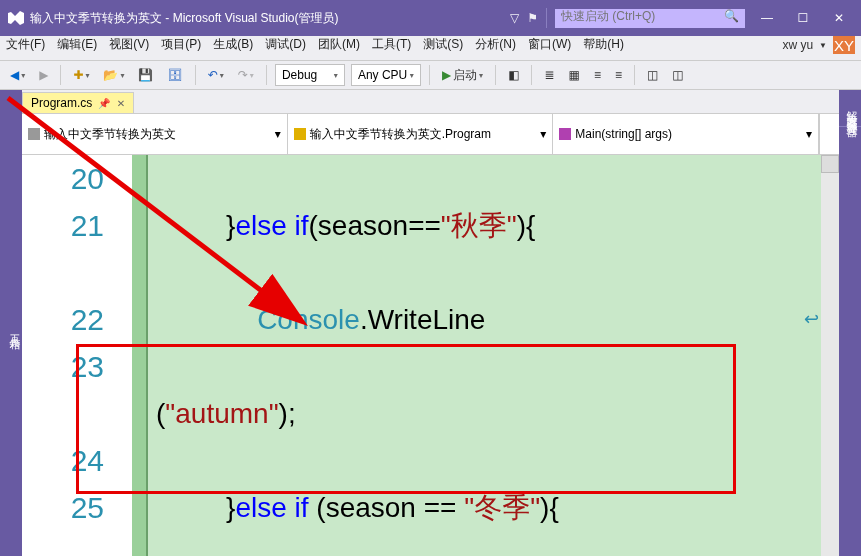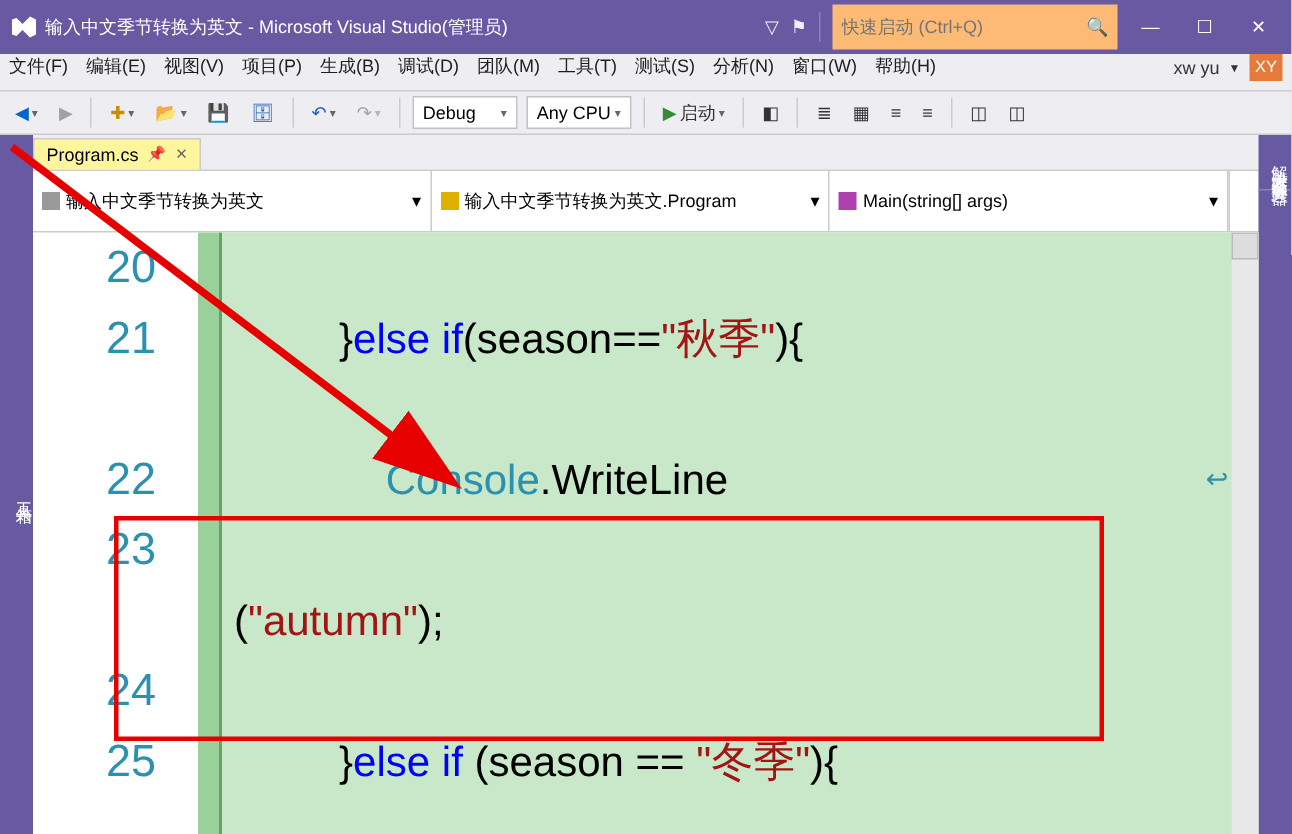--- a/index.html
+++ b/index.html
@@ -2,28 +2,28 @@
 <html><head>
 <meta charset="utf-8">
 <style>
 * { margin: 0; padding: 0; box-sizing: border-box; font-family: "Microsoft YaHei", sans-serif; }
 body { width: 861px; height: 556px; background: #eeeef2; overflow: hidden; position: relative; }
 .titlebar { height: 30px; background: #685aa2; display: flex; align-items: center; padding: 18px 8px; color: #fff; font-size: 12px; }
 .titlebar .logo { width: 16px; height: 16px; margin-right: 6px; }
 .titlebar .title { flex: 1; }
 .titlebar .right-icons { display: flex; align-items: center; gap: 8px; }
 .titlebar .sep { width: 1px; height: 20px; background: #8a7fc0; }
-.titlebar .search { background: #fdba74; width: 190px; height: 30px; display: flex; align-items: center; padding: 0 6px; color: #6a5d9e; font-size: 12px; }
+.titlebar .search { background: #c4b5fd; width: 190px; height: 19px; display: flex; align-items: flex-start; padding: 0 6px; color: #6a5d9e; font-size: 12px; }
 .titlebar .search input { border: none; background: transparent; flex: 1; font-size: 12px; color: #333; outline: none; }
 .titlebar .winbtn { width: 28px; text-align: center; cursor: pointer; }
 .menubar { height: 24px; background: #eeeef2; display: flex; align-items: flex-start; padding: 0 6px; font-size: 12px; justify-content: space-between; }
 .menubar .menus { display: flex; gap: 12px; }
 .menubar .menus span { color: #1e1e1e; }
 .menubar .user { display: flex; align-items: center; gap: 6px; color: #333; }
-.menubar .user .badge { background: #e67a3c; color: #fff; width: 22px; height: 18px; display: flex; align-items: center; justify-content: center; font-size: 11px; }
+.menubar .user .badge { background: #e67a3c; color: #fff; width: 22px; height: 18px; display: flex; align-items: center; justify-content: center; font-size: 15px; }
 .toolbar { height: 30px; background: #eeeef2; border-top: 1px solid #ccc; border-bottom: 1px solid #ccc; display: flex; align-items: center; gap: 6px; padding: 0 6px; font-size: 12px; }
 .toolbar .tsep { width: 1px; height: 20px; background: #ccc; margin: 0 2px; }
 .toolbar .tbtn { display: flex; align-items: center; gap: 2px; padding: 2px 4px; color: #333; }
 .toolbar .dd { border: 1px solid #c1c1c1; background: #fff; padding: 2px 6px; height: 22px; display: flex; align-items: center; min-width: 70px; justify-content: space-between; }
 .toolbar .arrow { font-size: 8px; color: #666; }
 .toolbar .play { color: #388a34; }
 .main { display: flex; height: calc(556px - 30px - 24px - 30px); position: relative; }
 .leftrail, .rightrail { width: 22px; background: #685aa2; color: #fff; writing-mode: vertical-rl; text-orientation: upright; font-size: 11px; padding-top: 6px; text-align: center; letter-spacing: 2px; }
 .rightrail { display: flex; flex-direction: row; }
 .rightrail .tab { writing-mode: vertical-rl; padding: 6px 2px; border-bottom: 1px solid #8a7fc0; }

